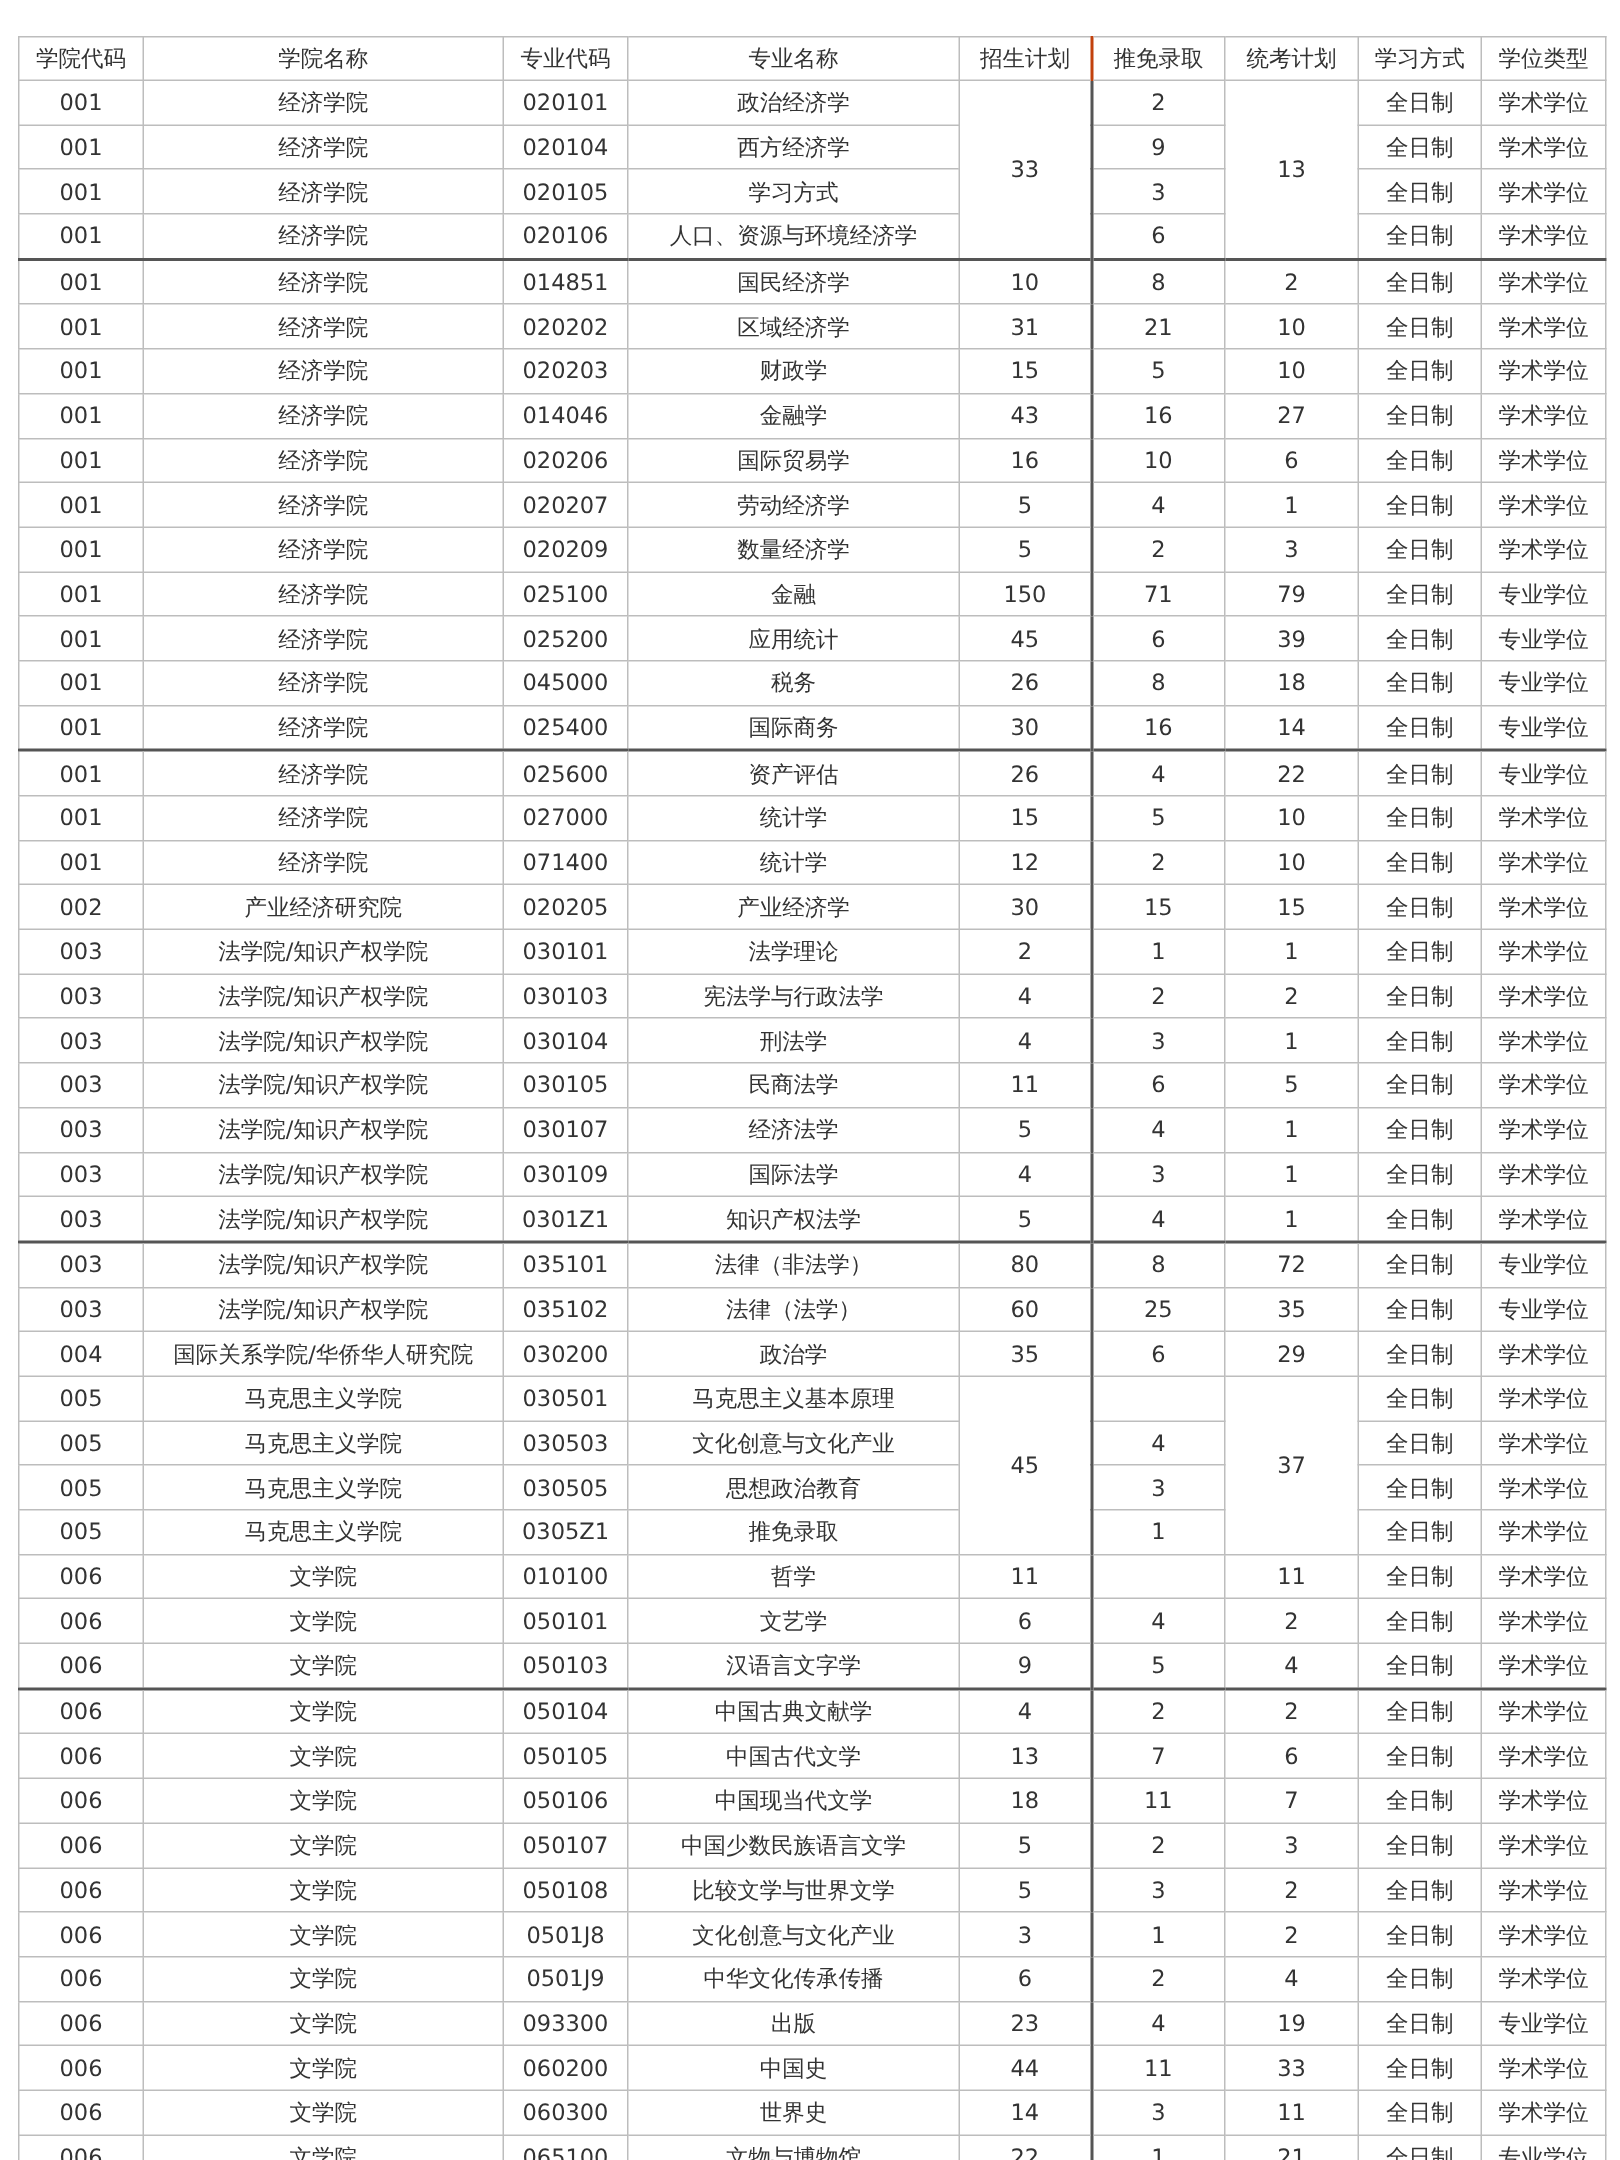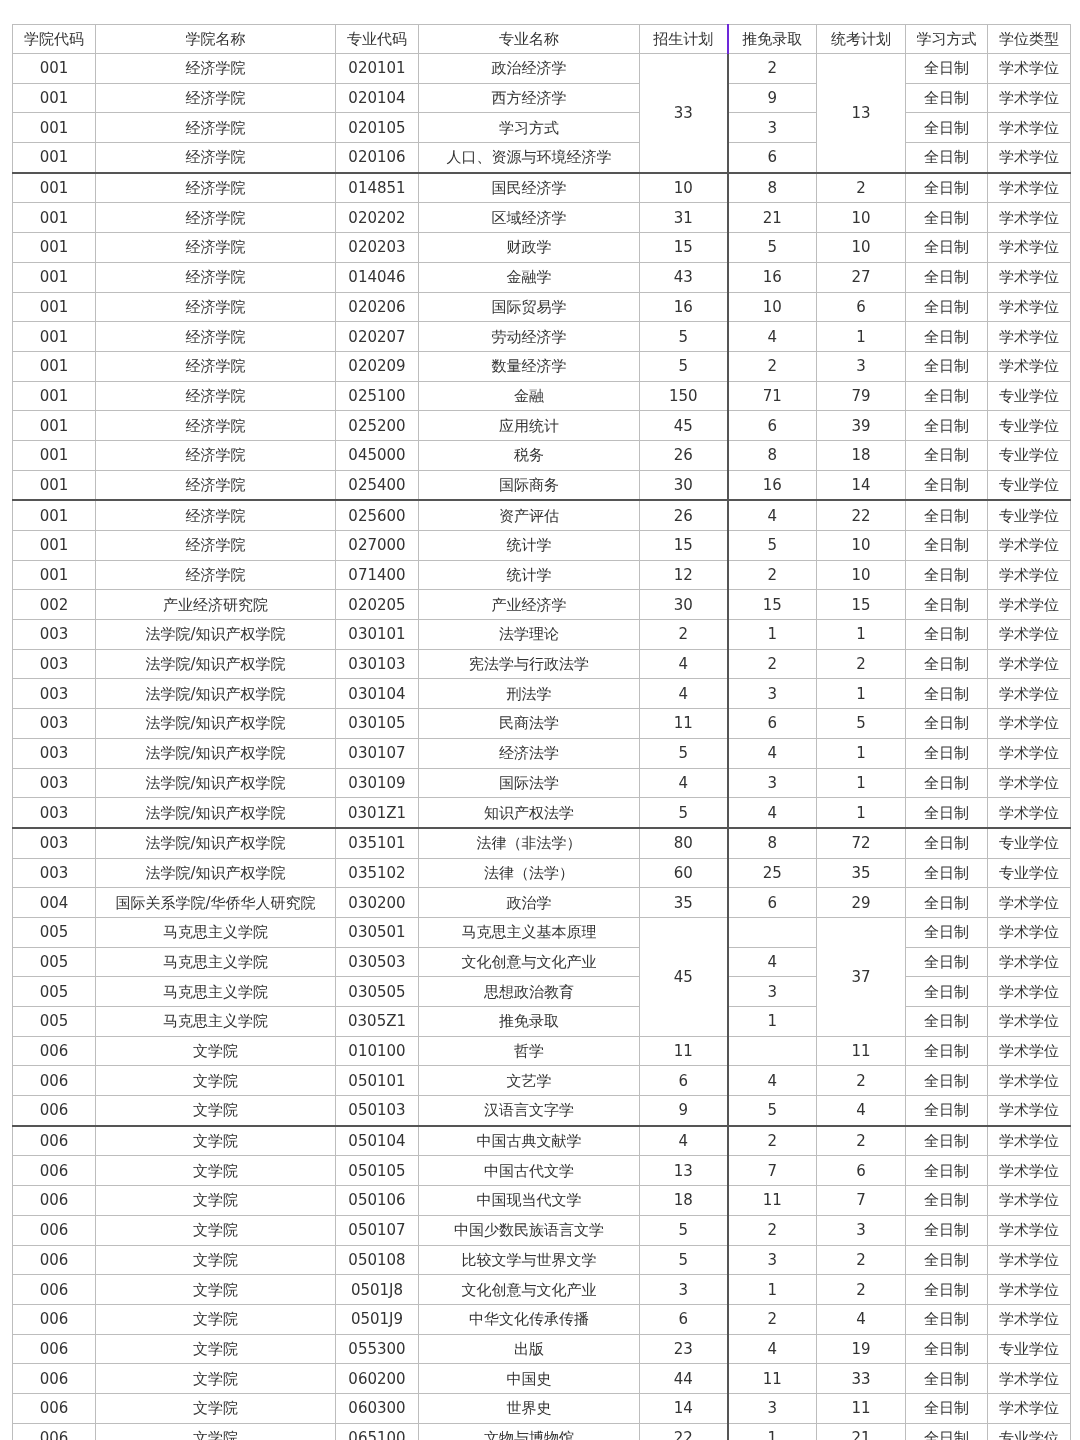--- a/index.html
+++ b/index.html
@@ -5,21 +5,21 @@
   html, body { margin: 0; padding: 0; background: #ffffff; }
   body { width: 1080px; height: 1440px; overflow: hidden; position: relative;
          font-family: "DejaVu Sans", "Liberation Sans", sans-serif; color: #333333; }
   #tbl { position: absolute; left: 12px; top: 24px; border-collapse: collapse; table-layout: fixed;
          font-size: 15px; }
   #tbl th, #tbl td { border: 1px solid #bdbdbd; text-align: center; vertical-align: middle;
          padding: 0; height: 28.7px; line-height: 28px; white-space: nowrap; overflow: hidden;
          font-weight: normal; color: #333; }
   #tbl th { height: 28px; }
   #tbl td.c-plan { border-right: 2px solid #555555; }
-  #tbl th.c-plan { border-right: 2px solid #6d28d9; }
+  #tbl th.c-plan { border-right: 2px solid #c2410c; }
   #tbl tr.thick-top td { border-top: 2px solid #555555; }
   #tbl tr.last td { border-bottom: 2px solid #555555; }
   #tbl col.w1 { width: 83px; }
   #tbl col.w2 { width: 240px; }
   #tbl col.w3 { width: 83px; }
   #tbl col.w4 { width: 221px; }
   #tbl col.w5 { width: 88px; }
   #tbl col.w6 { width: 89px; }
   #tbl col.w7 { width: 89px; }
   #tbl col.w8 { width: 82px; }
@@ -511,21 +511,21 @@
         <td>中华文化传承传播</td>
         <td class="c-plan">6</td>
         <td>2</td>
         <td>4</td>
         <td>全日制</td>
         <td>学术学位</td>
       </tr>
       <tr>
         <td>006</td>
         <td>文学院</td>
-        <td>055300</td>
+        <td>093300</td>
         <td>出版</td>
         <td class="c-plan">23</td>
         <td>4</td>
         <td>19</td>
         <td>全日制</td>
         <td>专业学位</td>
       </tr>
       <tr>
         <td>006</td>
         <td>文学院</td>

